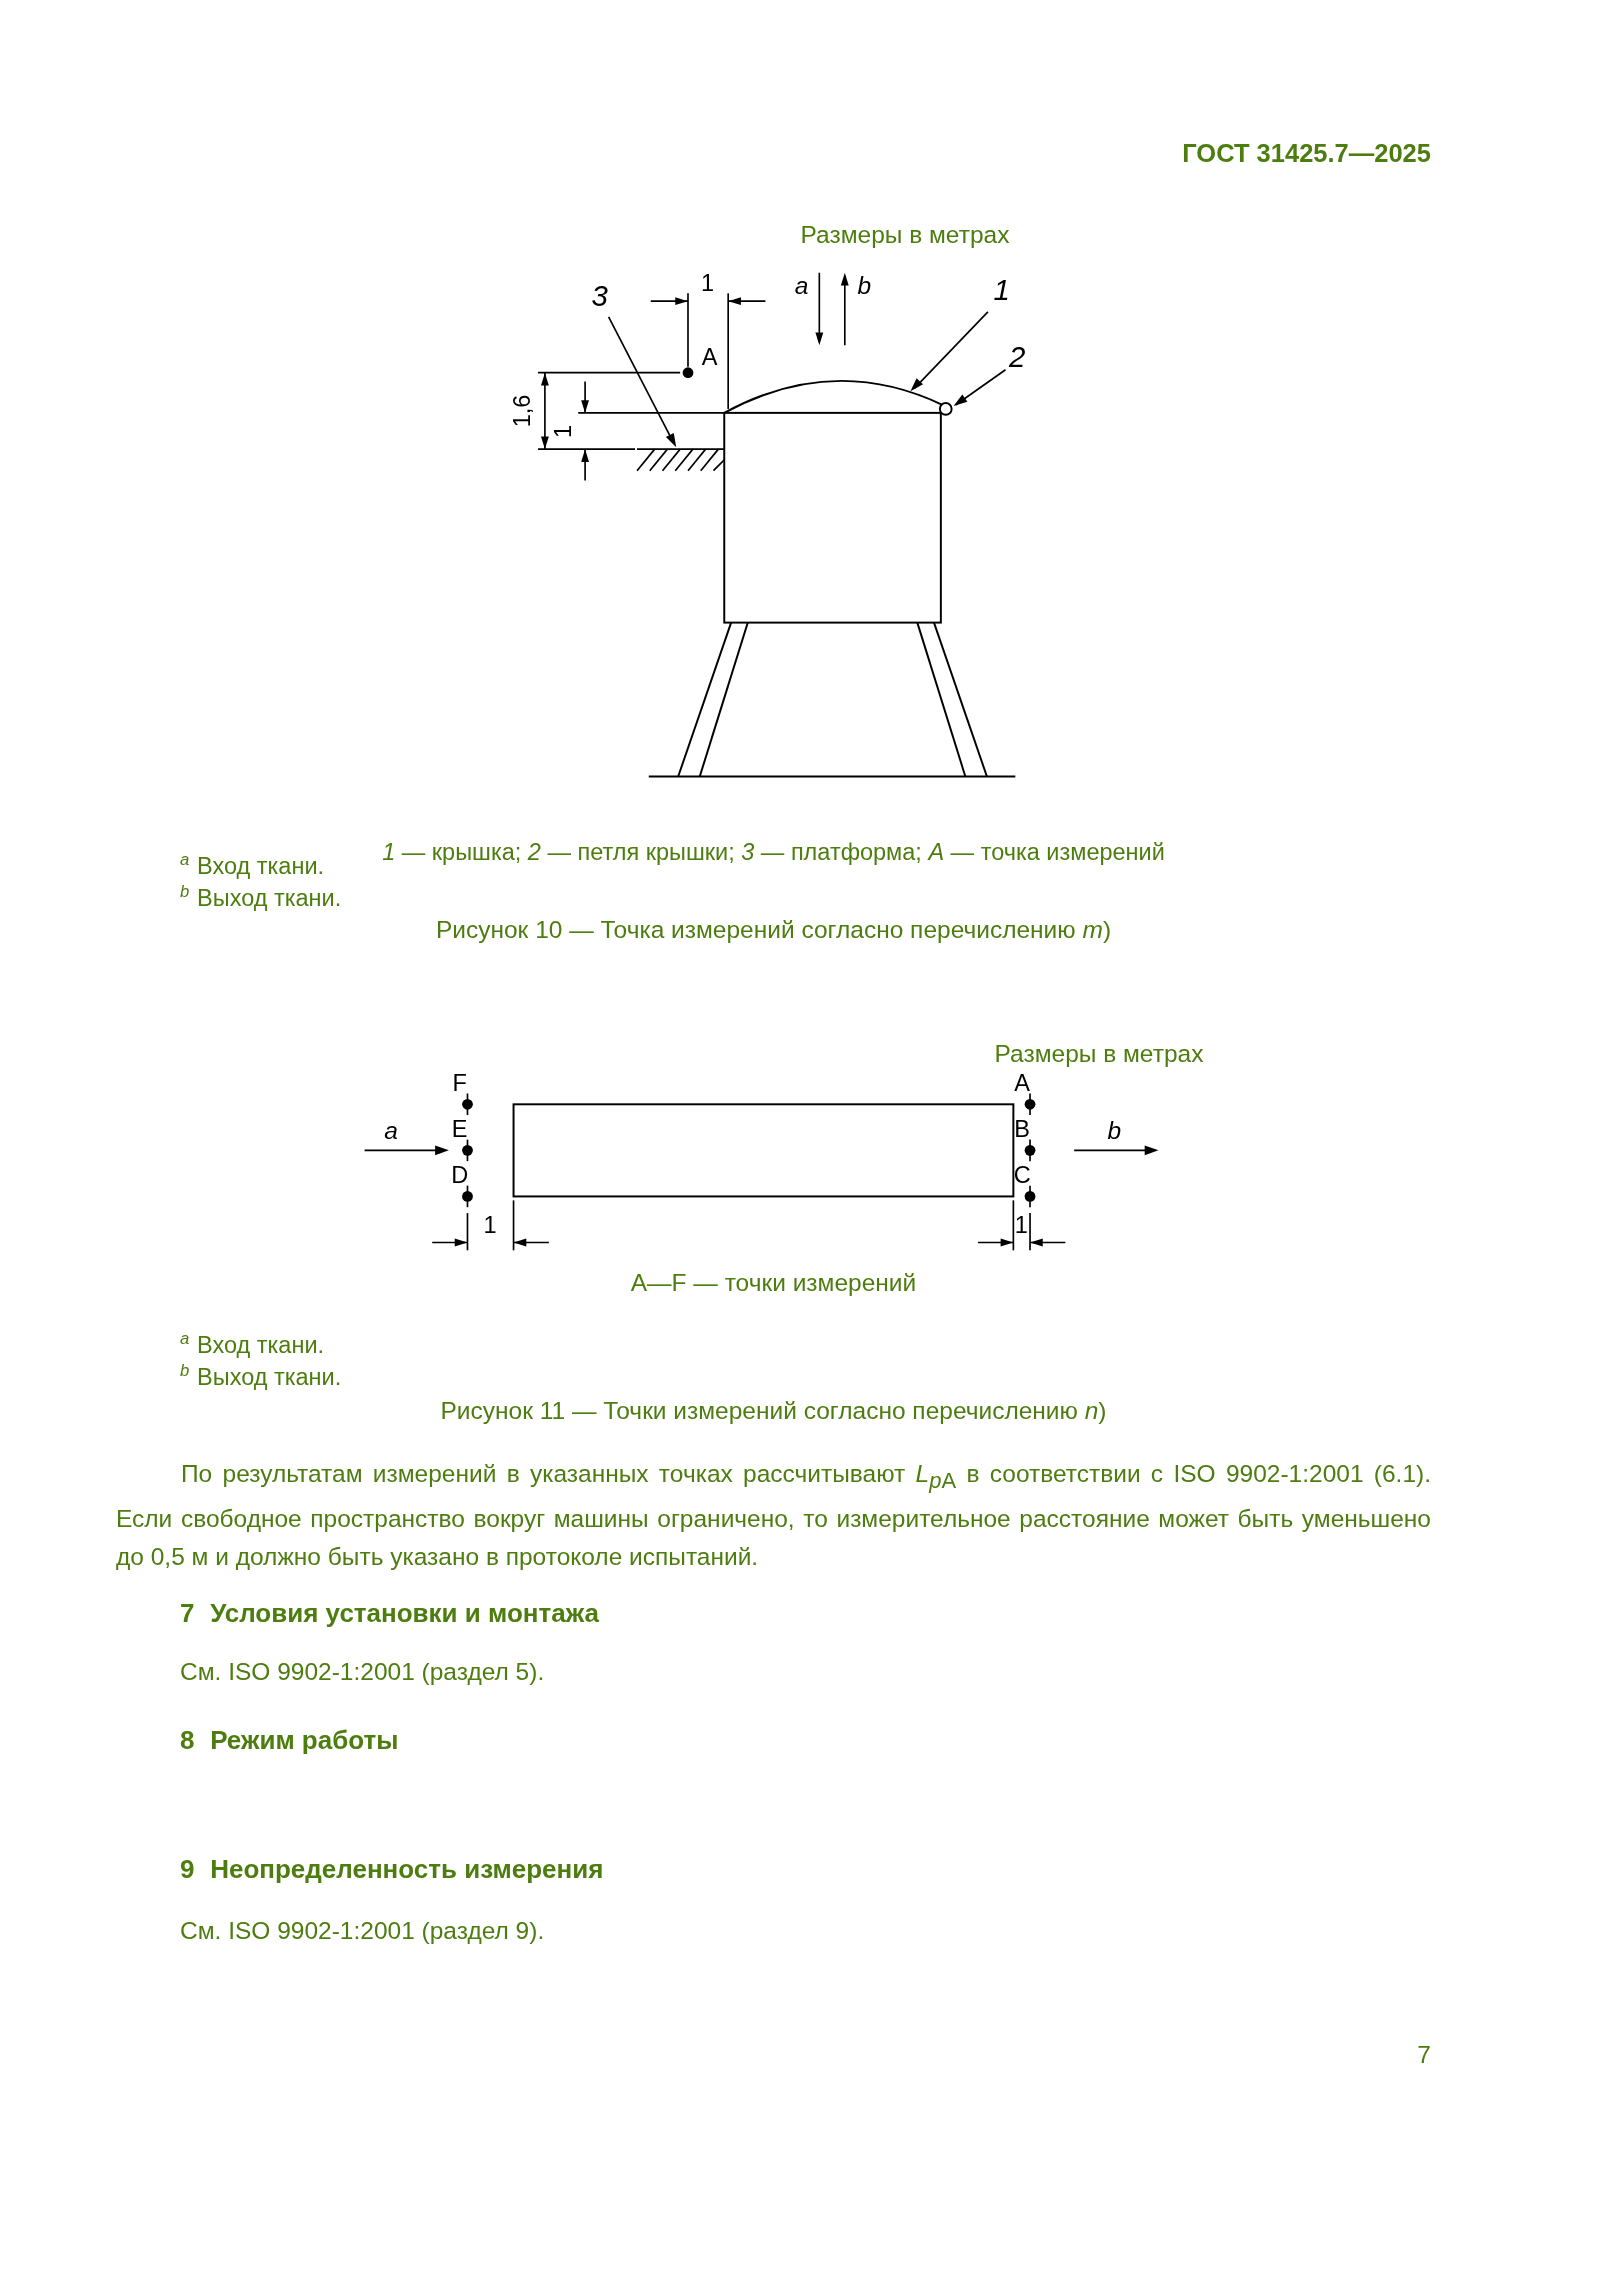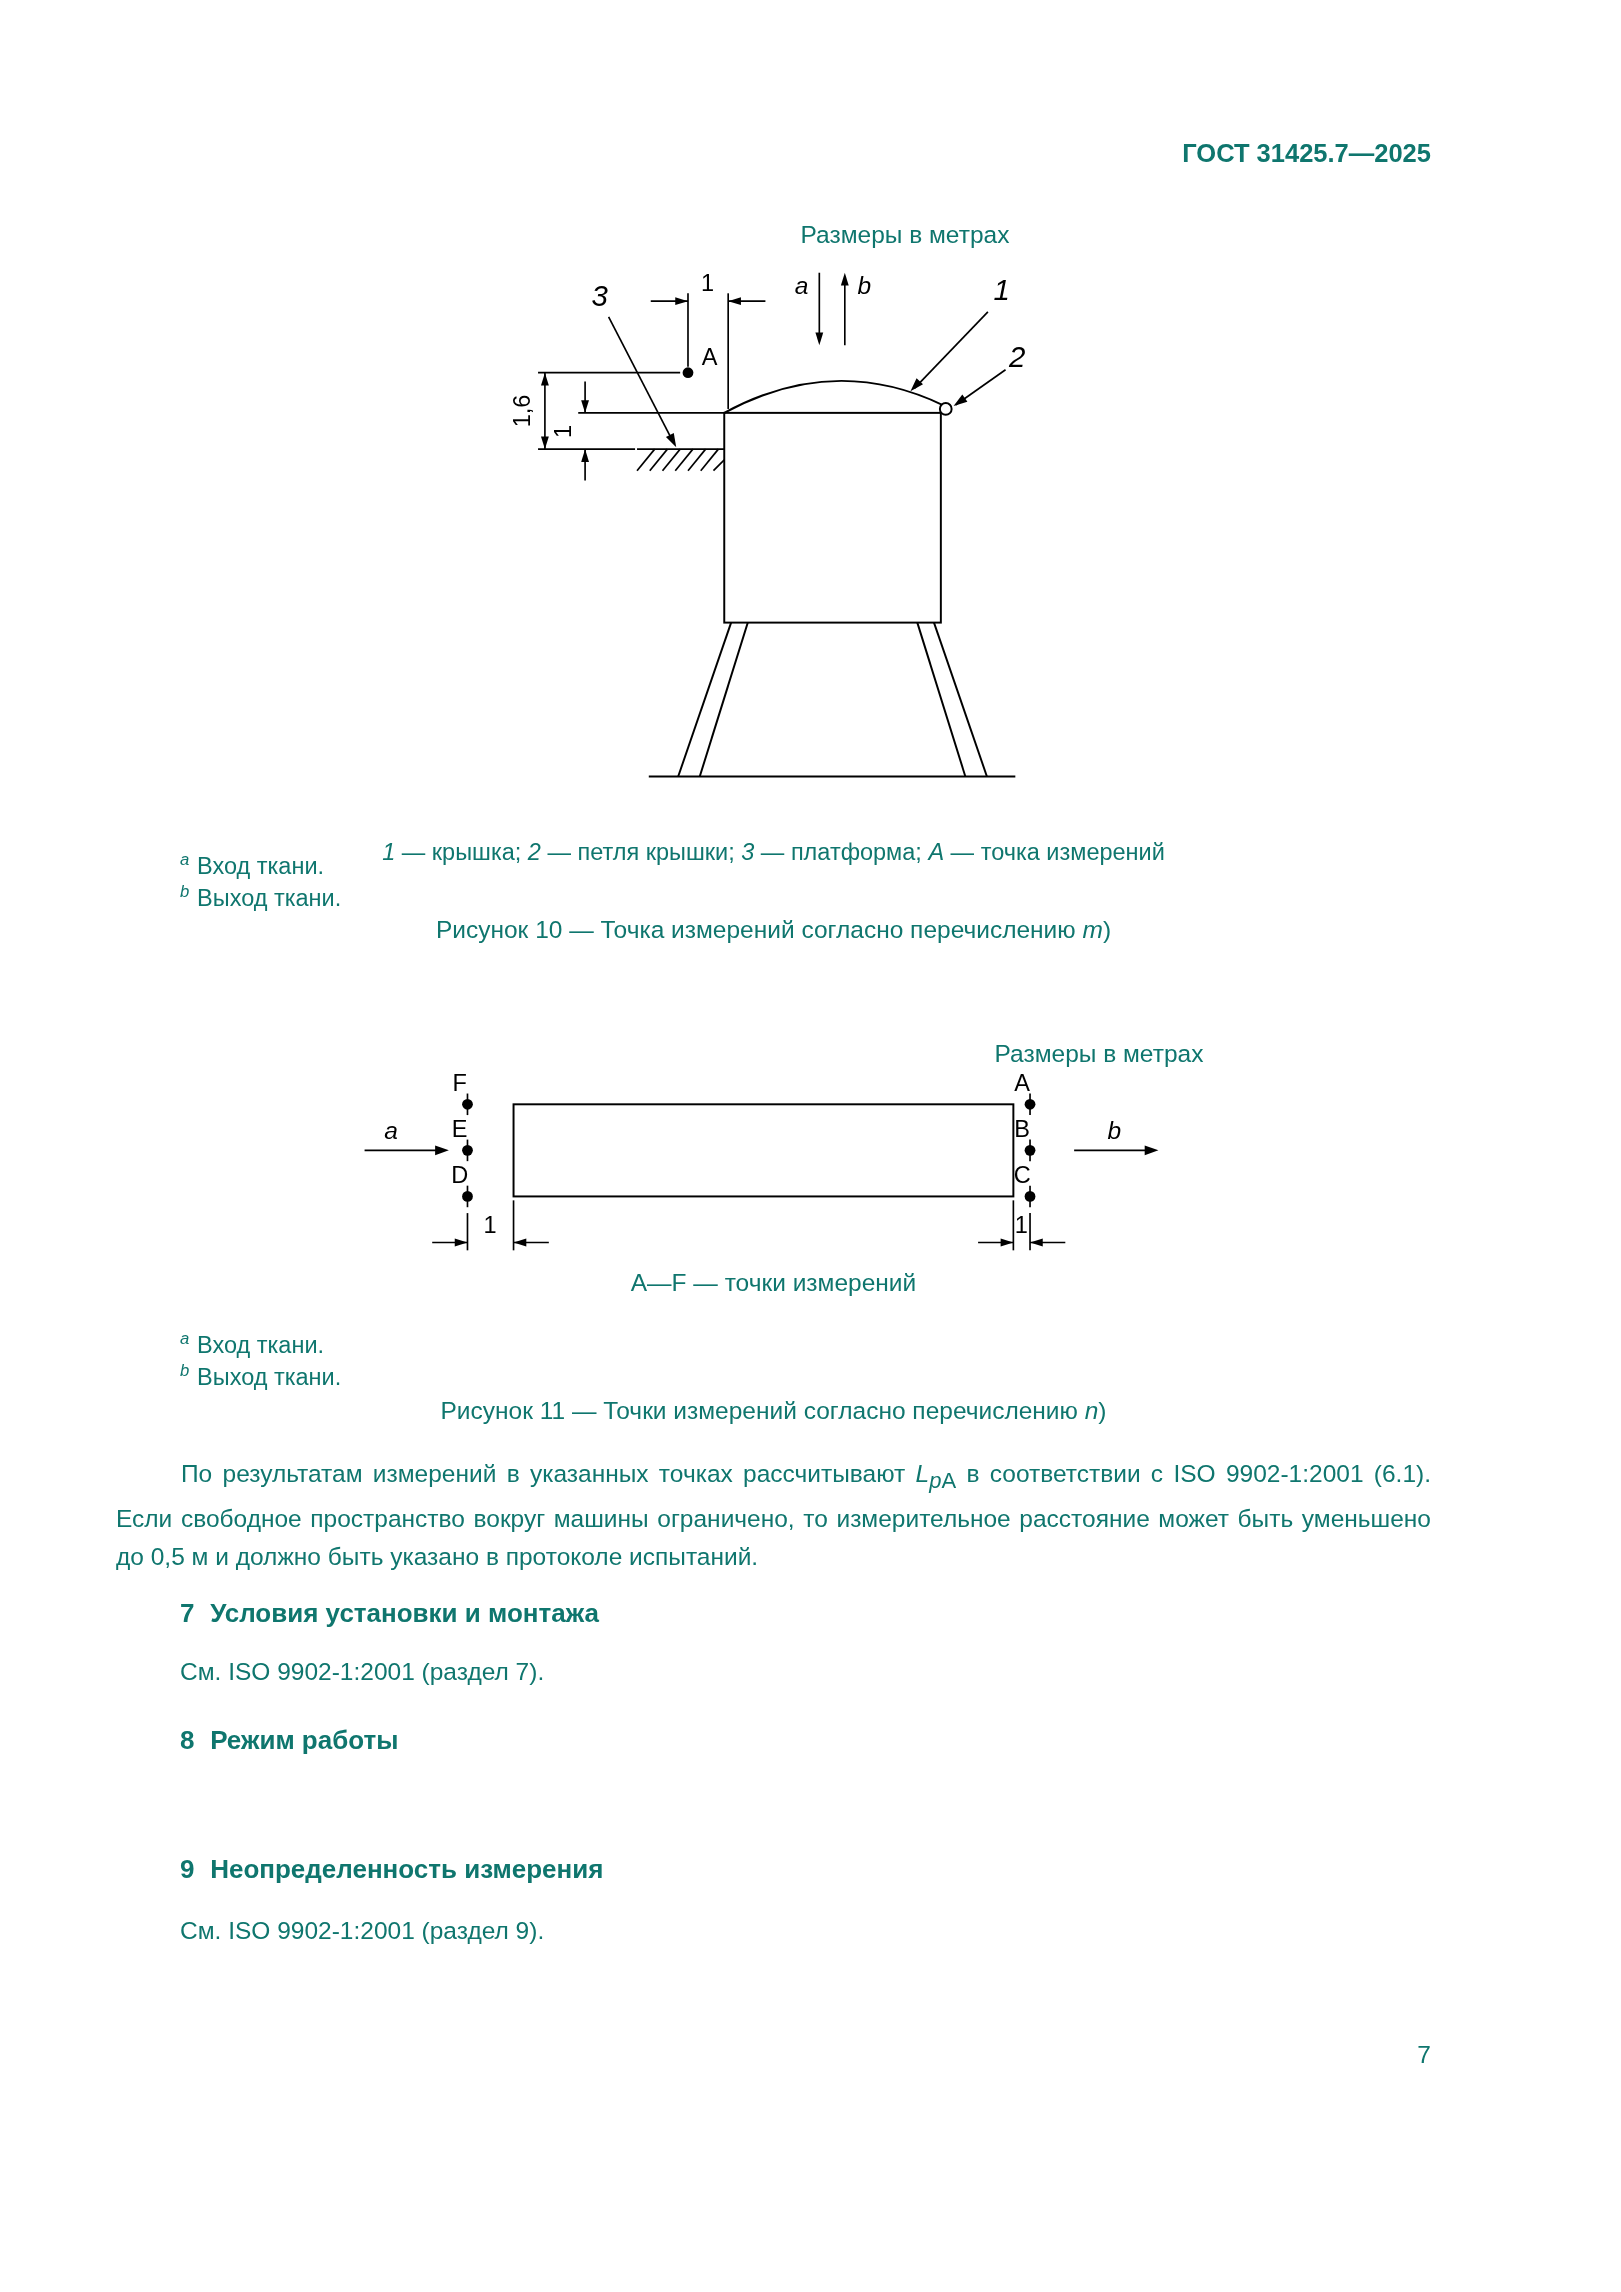--- a/index.html
+++ b/index.html
@@ -1,17 +1,17 @@
 <!DOCTYPE html>
 <html><head>
 <meta charset="utf-8">
 <style>
   html,body{margin:0;padding:0;background:#ffffff;}
   .page{position:relative;width:1621px;height:2231px;background:#fff;
-        font-family:"Liberation Sans",sans-serif;color:#0f766e;overflow:hidden;border-radius:31px;}
+        font-family:"Liberation Sans",sans-serif;color:#4d7c0f;overflow:hidden;border-radius:31px;}
   .abs{position:absolute;}
   .center-col{left:116px;width:1315px;text-align:center;}
   .fs24{font-size:23.5px;line-height:32px;}
   .fs25{font-size:24.5px;line-height:33px;}
   .bold{font-weight:bold;}
   .it{font-style:italic;}
   .para{position:absolute;left:116px;width:1315px;font-size:24.5px;line-height:38px;
         text-align:justify;text-indent:65px;}
   .h2{position:absolute;left:180px;font-size:26px;font-weight:bold;}
   .hgap{display:inline-block;width:15.7px;}
@@ -201,21 +201,21 @@
     <span>Рисунок 11 — Точки измерений согласно перечислению </span><span class="it">n</span><span>)</span>
   </div>
 
   <div class="para" style="top:1455px;">
     <span>По результатам измерений в указанных точках рассчитывают </span><span class="it">L</span><sub><span class="it">p</span><span>А</span></sub><span> в соответствии с ISO 9902-1:2001 (6.1). Если свободное пространство вокруг машины ограничено, то измерительное расстояние может быть уменьшено до 0,5 м и должно быть указано в протоколе испытаний.</span>
   </div>
 
   <div class="h2" style="top:1598px;">
     <span>7</span><span class="hgap"></span><span>Условия установки и монтажа</span>
   </div>
-  <div class="secbody" style="top:1658px;">См. ISO 9902-1:2001 (раздел 7).</div>
+  <div class="secbody" style="top:1658px;">См. ISO 9902-1:2001 (раздел 5).</div>
 
   <div class="h2" style="top:1725px;">
     <span>8</span><span class="hgap"></span><span>Режим работы</span>
   </div>
 
   <div class="h2" style="top:1854px;">
     <span>9</span><span class="hgap"></span><span>Неопределенность измерения</span>
   </div>
   <div class="secbody" style="top:1917px;">См. ISO 9902-1:2001 (раздел 9).</div>
 

